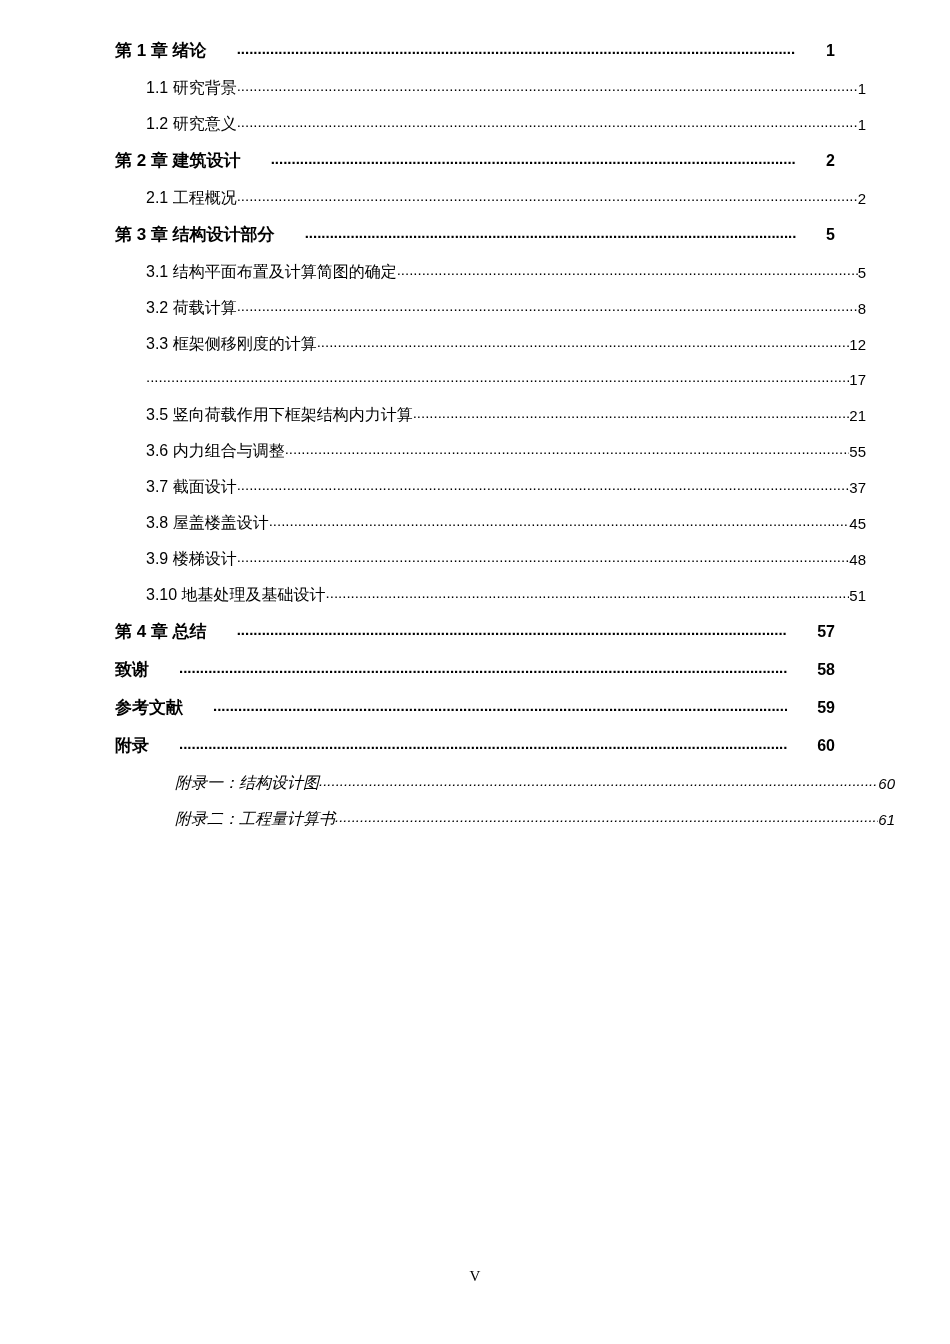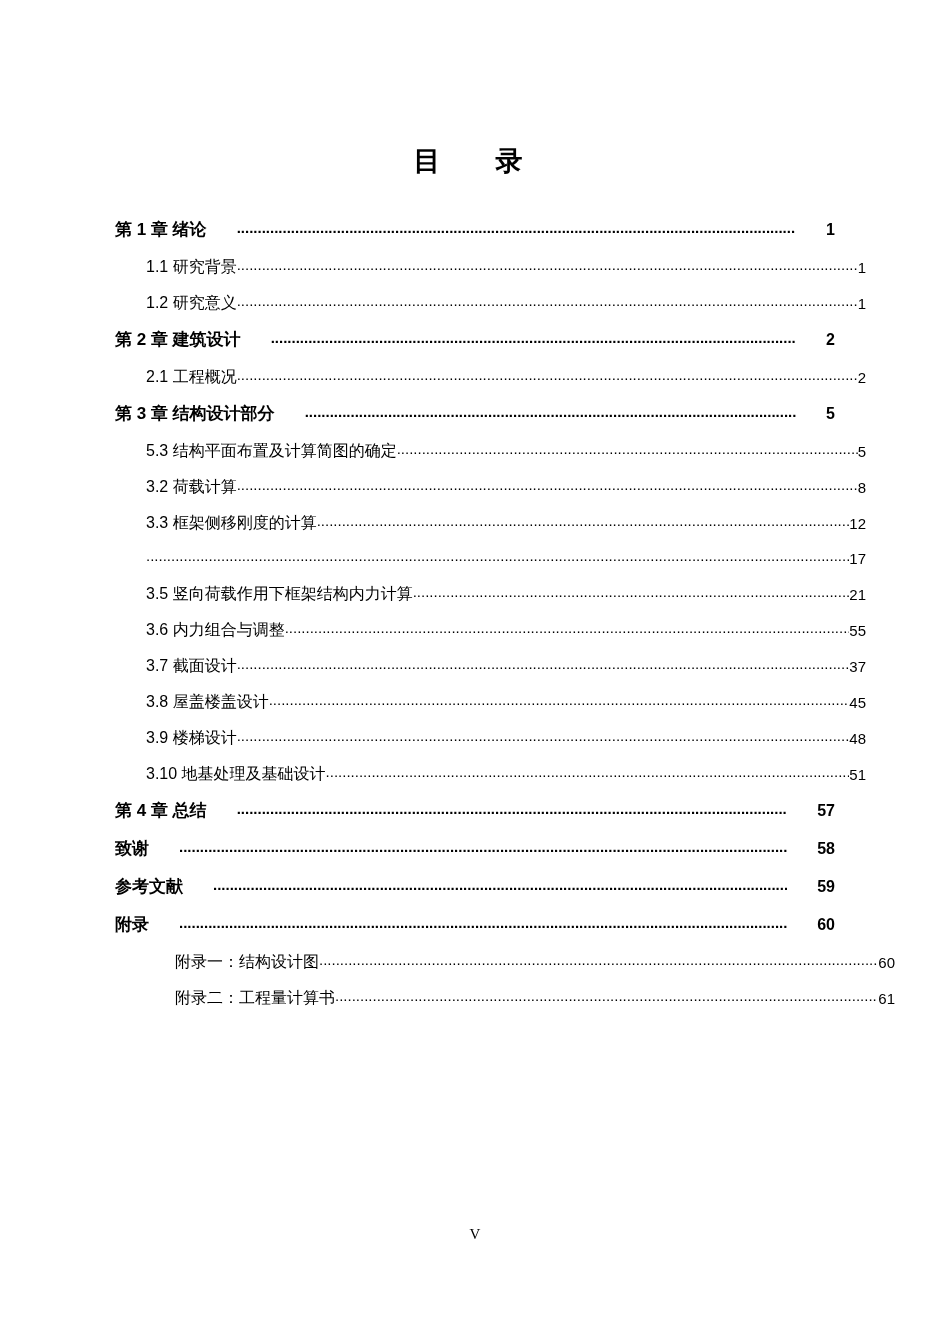--- a/index.html
+++ b/index.html
@@ -78,38 +78,38 @@
     font-size: 16px;
     font-weight: normal;
     margin-bottom: 20px;
     padding-left: 31px;
   }
   .lvl2 .page-no { font-size: 15px; }
 
   
   .lvl2.appendix {
     padding-left: 60px;
+    font-style: italic;
   }
 
   .folio {
     position: absolute;
     left: 0;
     right: 0;
     top: 1226px;
     text-align: center;
     font-size: 15px;
     font-family: "Liberation Serif", "DejaVu Serif", serif;
   }
 </style>
 </head>
 <body>
 
 <div class="page">
 
-  <h1 class="toc-title">目　录</h1>
 
   <div class="toc-list">
       <div class="toc-row lvl1">
         <span class="label">第 1 章  绪论</span>
         <span class="dots">...........................................................................................................................................................................................................................</span>
         <span class="page-no">1</span>
       </div>
       <div class="toc-row lvl2">
         <span class="label">1.1  研究背景</span>
         <span class="dots">...........................................................................................................................................................................................................................</span>
@@ -129,21 +129,21 @@
         <span class="label">2.1  工程概况</span>
         <span class="dots">...........................................................................................................................................................................................................................</span>
         <span class="page-no">2</span>
       </div>
       <div class="toc-row lvl1">
         <span class="label">第 3 章  结构设计部分</span>
         <span class="dots">...........................................................................................................................................................................................................................</span>
         <span class="page-no">5</span>
       </div>
       <div class="toc-row lvl2">
-        <span class="label">5.3  结构平面布置及计算简图的确定</span>
+        <span class="label">3.1  结构平面布置及计算简图的确定</span>
         <span class="dots">...........................................................................................................................................................................................................................</span>
         <span class="page-no">5</span>
       </div>
       <div class="toc-row lvl2">
         <span class="label">3.2  荷载计算</span>
         <span class="dots">...........................................................................................................................................................................................................................</span>
         <span class="page-no">8</span>
       </div>
       <div class="toc-row lvl2">
         <span class="label">3.3  框架侧移刚度的计算</span>

